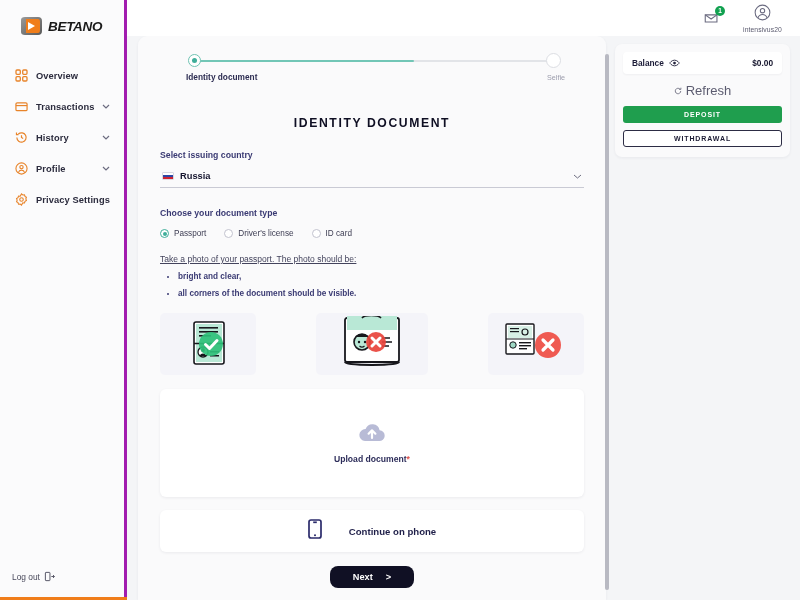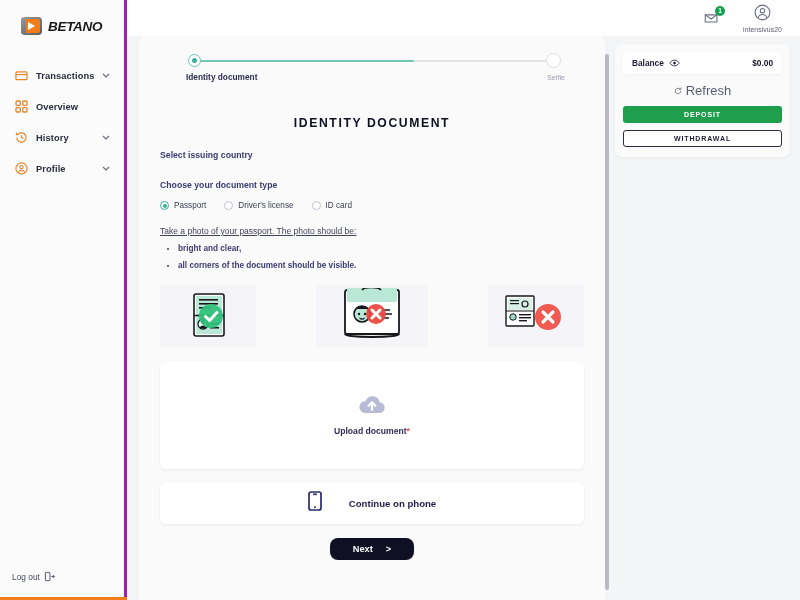--- a/index.html
+++ b/index.html
@@ -222,43 +222,43 @@
           <path d="M8 3 L20 3 Q22 3 22 6 L22 14 Q22 17 20 17 L8 17 Z" fill="#f07d1a"></path>
           <path d="M10 6 L17 10 L10 14 Z" fill="#ffffff"></path>
         </svg>
       </span>
       <span class="brand-text">BETANO</span>
     </div>
 
     <nav class="nav">
       <div class="nav-item">
         <span class="nav-icon">
-          <svg width="13" height="13" viewBox="0 0 14 14" fill="none" stroke="#e8842a" stroke-width="1.3">
-            <rect x="1" y="3" width="12" height="8.5" rx="1.4"></rect>
-              <path d="M1 6h12"></path>
-          </svg>
-        </span>
-        <span class="nav-label">Transactions</span>
-        <span class="nav-chev">
-          <svg width="8" height="5" viewBox="0 0 8 5" fill="none" stroke="#6c6c80" stroke-width="1.2">
-              <path d="M1 1l3 3 3-3"></path>
-            </svg>
-        </span>
-      </div>
-
-      <div class="nav-item">
-        <span class="nav-icon">
           <svg width="13" height="13" viewBox="0 0 13 13" fill="none" stroke="#e8842a" stroke-width="1.3">
             <rect x="1" y="1" width="4.3" height="4.3" rx="1"></rect>
               <rect x="7.7" y="1" width="4.3" height="4.3" rx="1"></rect>
             <rect x="1" y="7.7" width="4.3" height="4.3" rx="1"></rect>
               <rect x="7.7" y="7.7" width="4.3" height="4.3" rx="1"></rect>
           </svg>
         </span>
         <span class="nav-label">Overview</span>
+      </div>
+
+      <div class="nav-item">
+        <span class="nav-icon">
+          <svg width="13" height="13" viewBox="0 0 14 14" fill="none" stroke="#e8842a" stroke-width="1.3">
+            <rect x="1" y="3" width="12" height="8.5" rx="1.4"></rect>
+              <path d="M1 6h12"></path>
+          </svg>
+        </span>
+        <span class="nav-label">Transactions</span>
+        <span class="nav-chev">
+          <svg width="8" height="5" viewBox="0 0 8 5" fill="none" stroke="#6c6c80" stroke-width="1.2">
+              <path d="M1 1l3 3 3-3"></path>
+            </svg>
+        </span>
       </div>
 
       <div class="nav-item">
         <span class="nav-icon">
           <svg width="13" height="13" viewBox="0 0 14 14" fill="none" stroke="#e8842a" stroke-width="1.3">
             <path d="M2 7a5 5 0 1 0 1.6-3.7"></path>
               <path d="M1.6 1.7v2.2h2.2"></path>
               <path d="M7 4.6V7l1.8 1"></path>
           </svg>
         </span>
@@ -279,20 +279,29 @@
           </svg>
         </span>
         <span class="nav-label">Profile</span>
         <span class="nav-chev">
           <svg width="8" height="5" viewBox="0 0 8 5" fill="none" stroke="#6c6c80" stroke-width="1.2">
               <path d="M1 1l3 3 3-3"></path>
             </svg>
         </span>
       </div>
 
+      <div class="nav-item">
+        <span class="nav-icon">
+          <svg width="13" height="13" viewBox="0 0 14 14" fill="none" stroke="#e8842a" stroke-width="1.2">
+            <path d="M7 1l1.4 1.1 1.8-.2.6 1.7 1.5 1-.6 1.7.6 1.7-1.5 1-.6 1.7-1.8-.2L7 13l-1.4-1.1-1.8.2-.6-1.7-1.5-1 .6-1.7-.6-1.7 1.5-1 .6-1.7 1.8.2z"></path>
+            <circle cx="7" cy="7" r="1.9"></circle>
+          </svg>
+        </span>
+        <span class="nav-label">Privacy Settings</span>
+      </div>
 
     </nav>
 
     <div class="logout">
       <span class="logout-label">Log out</span>
       <span>
         <svg width="11" height="11" viewBox="0 0 12 12" fill="none" stroke="#4a4a5c" stroke-width="1">
           <rect x="1.5" y="1.5" width="5" height="9" rx=".7"></rect>
             <path d="M8 6h3.2"></path>
             <path d="M9.9 4.4L11.4 6 9.9 7.6"></path>
@@ -334,20 +343,33 @@
           <div class="dot-inactive"></div>
           <div class="step-lbl-a">Identity document</div>
           <div class="step-lbl-b">Selfie</div>
         </div>
 
         <div class="page-title">IDENTITY DOCUMENT</div>
 
         <div class="form">
 
           <div class="field-label">Select issuing country</div>
+          <div class="select-row">
+            <span class="flag">
+              <i class="w"></i>
+                <i class="b"></i>
+                <i class="r"></i>
+            </span>
+            <span class="select-value">Russia</span>
+            <span class="select-caret">
+              <svg width="9" height="5" viewBox="0 0 9 5" fill="none" stroke="#6d6e80" stroke-width="1">
+                  <path d="M1 1l3.5 3L8 1"></path>
+                </svg>
+            </span>
+          </div>
 
           <div class="doc-label">Choose your document type</div>
           <div class="radio-row">
             <label class="radio-opt">
               <span class="radio on"></span>
               <span class="radio-lbl">Passport</span>
             </label>
             <label class="radio-opt">
               <span class="radio"></span>
               <span class="radio-lbl">Driver's license</span>

